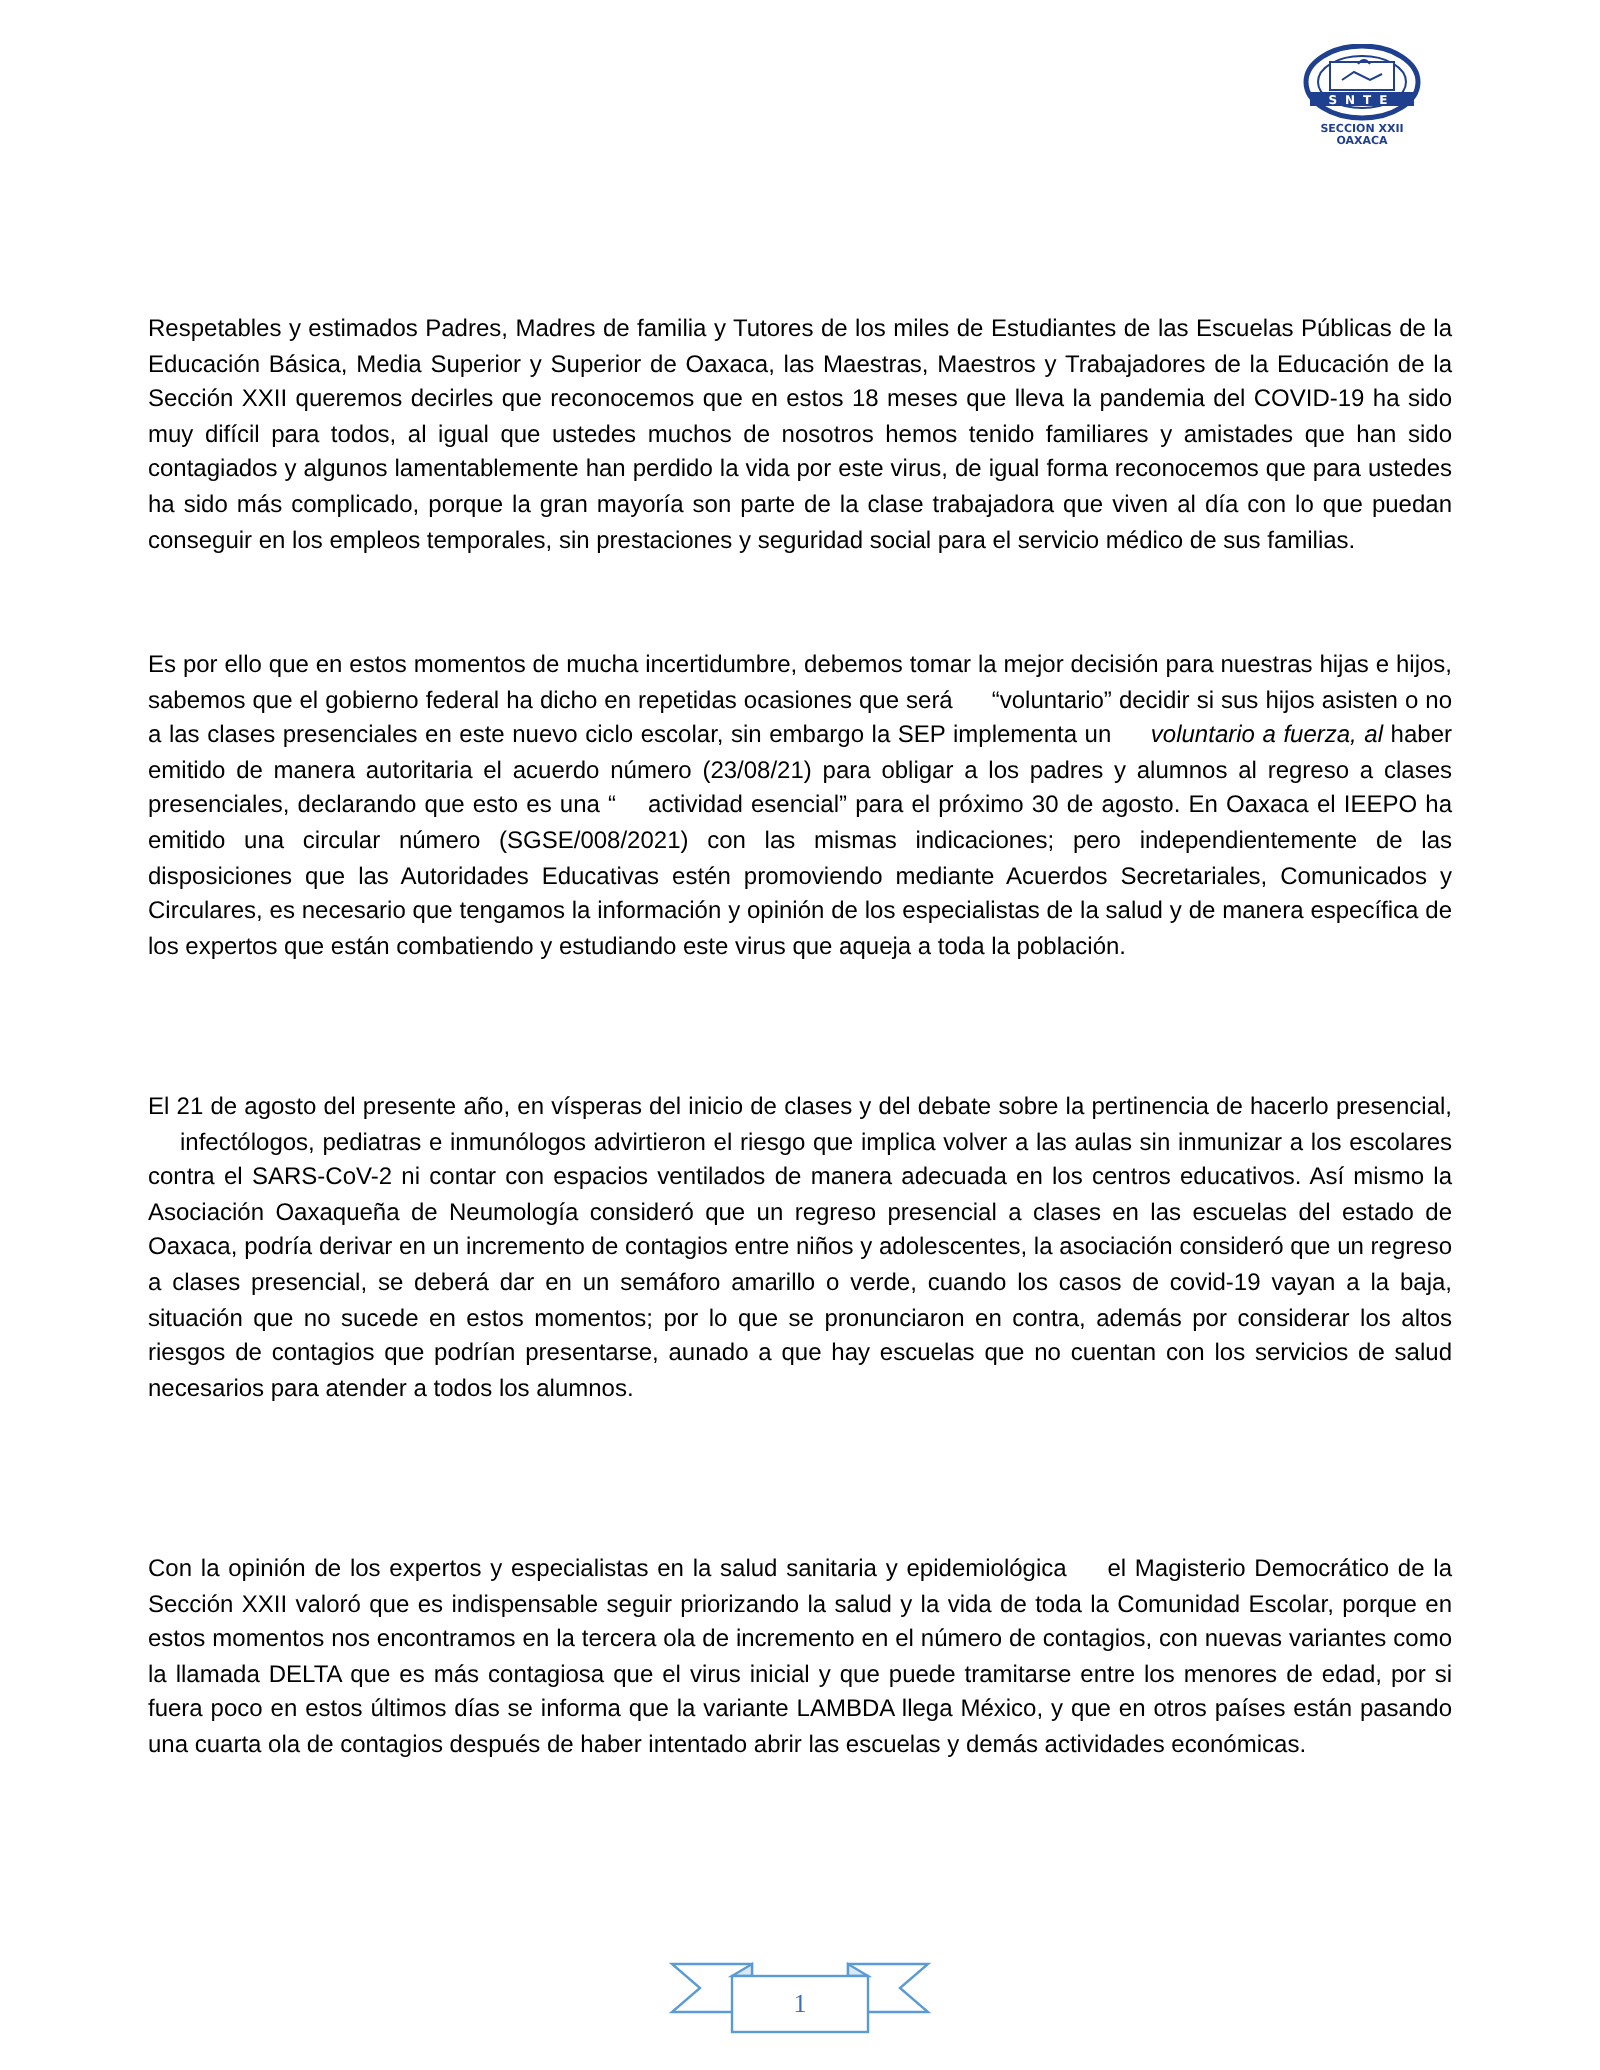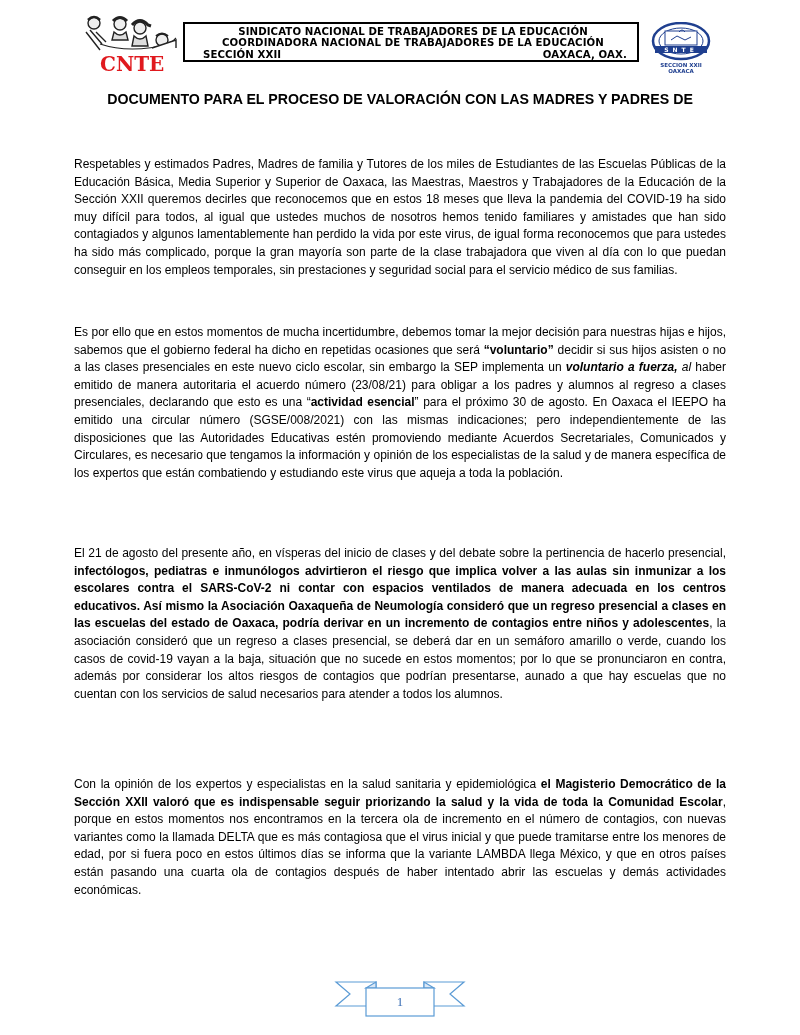--- a/index.html
+++ b/index.html
@@ -21,77 +21,48 @@
 
     .title { position: absolute; left: 60px; top: 91px; width: 680px; text-align: center;
       font-weight: bold; font-size: 14.2px; line-height: 17px; }
 
     .para { position: absolute; left: 74px; width: 652px; font-size: 12px; line-height: 17.6px;
       text-align: justify; }
     .p1 { top: 156px; }
     .p2 { top: 324px; }
     .p3 { top: 545px; }
     .p4 { top: 776px; }
-    .para b { font-weight: bold; }
+    .para b { font-weight: normal; margin-left: 16px; }
 
     .footer { position: absolute; left: 330px; top: 978px; width: 140px; height: 45px; }
     .footer .page-num { position: absolute; left: 52px; top: 16px; width: 36px; text-align: center;
       font-family: "Liberation Serif", serif; font-size: 13px; color: #3b6fb5; }
   </style>
 </head>
 <body>
 
 <div class="header">
-  <div class="logo-cnte">
-    <svg width="100" height="42" viewBox="0 0 100 42" style="position:absolute;left:0;top:0;">
-      <g fill="none" stroke="#222" stroke-width="1.4">
-        <circle cx="14" cy="9" r="6" fill="#eee"></circle>
-        <path d="M8 6 q6 -6 12 0" stroke-width="2.5"></path>
-        <path d="M10 16 l12 14 M6 18 l14 18 M16 18 l10 10"></path>
-        <circle cx="40" cy="10" r="6" fill="#eee"></circle>
-        <path d="M33 7 q7 -7 14 0" stroke-width="3"></path>
-        <path d="M34 18 q6 6 12 0 l2 8 l-16 0z" fill="#ddd"></path>
-        <circle cx="60" cy="14" r="6" fill="#eee"></circle>
-        <path d="M52 11 q8 -9 16 0 l3 1" stroke-width="3"></path>
-        <path d="M54 22 q6 6 12 0 l2 10 l-16 0z" fill="#ddd"></path>
-        <circle cx="82" cy="26" r="6" fill="#eee"></circle>
-        <path d="M76 22 q6 -5 12 0" stroke-width="2"></path>
-        <path d="M20 30 q30 10 70 0 l6 -6" stroke-width="1.2"></path>
-        <path d="M72 34 l24 -8 l0 8" fill="#fff"></path>
-      </g>
-    </svg>
-    <span class="cnte-text">CNTE</span>
-  </div>
 
-  <div class="header-box">
-    <div class="hline">SINDICATO NACIONAL DE TRABAJADORES DE LA EDUCACIÓN</div>
-    <div class="hline">COORDINADORA NACIONAL DE TRABAJADORES DE LA EDUCACIÓN</div>
-    <div class="hline hline3">
-      <span>SECCIÓN XXII</span>
-      <span>OAXACA, OAX.</span>
-    </div>
-  </div>
 
   <div class="logo-snte">
     <svg width="60" height="40" viewBox="0 0 60 40" style="position:absolute;left:0;top:0;">
       <ellipse cx="30" cy="19" rx="28" ry="18" fill="#fff" stroke="#1f3f8f" stroke-width="2.5"></ellipse>
       <ellipse cx="30" cy="19" rx="22" ry="13" fill="#fff" stroke="#1f3f8f" stroke-width="1"></ellipse>
       <rect x="14" y="9" width="32" height="14" fill="#fff" stroke="#1f3f8f" stroke-width="1"></rect>
       <path d="M20 18 l6 -4 l8 4 l6 -3" fill="none" stroke="#1f3f8f" stroke-width="1"></path>
       <path d="M28 10 q3 -4 6 0" fill="none" stroke="#1f3f8f" stroke-width="1"></path>
       <rect x="4" y="24" width="52" height="7" fill="#1f3f8f"></rect>
       <text x="30" y="30" text-anchor="middle" font-family="DejaVu Sans, sans-serif" font-size="6" font-weight="bold" fill="#fff" letter-spacing="4">SNTE</text>
     </svg>
     <div class="snte-small" style="top:40px;">SECCION XXII</div>
     <div class="snte-small" style="top:46px;">OAXACA</div>
   </div>
 </div>
 
 <div class="title">
-  <div>DOCUMENTO PARA EL PROCESO DE VALORACIÓN CON LAS MADRES Y PADRES DE</div>
 </div>
 
 <div class="para p1"><span>Respetables y estimados Padres, Madres de familia y Tutores de los miles de Estudiantes de las Escuelas Públicas de la Educación Básica, Media Superior y Superior de Oaxaca, las Maestras, Maestros y  Trabajadores de la Educación de la Sección XXII queremos decirles que reconocemos que en estos 18 meses que lleva la pandemia del COVID-19 ha sido muy difícil para todos, al igual que ustedes muchos de nosotros hemos tenido familiares y amistades que han sido contagiados y algunos lamentablemente han perdido la vida por este virus, de igual forma reconocemos que para ustedes ha sido más complicado, porque la gran mayoría son parte de la clase trabajadora que viven al día con lo que puedan conseguir en los empleos temporales, sin prestaciones y seguridad social para el servicio médico de sus familias.</span></div>
 
 <div class="para p2"><span>Es por ello que en estos momentos de mucha incertidumbre, debemos tomar la mejor decisión para nuestras hijas e hijos, sabemos que el gobierno federal ha dicho en repetidas ocasiones que será </span><b>“voluntario”</b><span>  decidir si sus hijos asisten o no a las clases presenciales en este nuevo ciclo escolar, sin embargo la SEP implementa un </span><b><i>voluntario a fuerza,</i></b><i> al</i><span> haber emitido de manera autoritaria el acuerdo número (23/08/21) para obligar a los padres y  alumnos al regreso a clases presenciales, declarando que esto es una “</span><b>actividad esencial</b><span>” para el próximo 30 de agosto. En Oaxaca el IEEPO ha emitido una circular número (SGSE/008/2021) con las mismas indicaciones; pero independientemente de las disposiciones que las Autoridades Educativas estén promoviendo mediante Acuerdos Secretariales, Comunicados y Circulares, es necesario que tengamos la información y opinión de los especialistas de la salud y de manera específica de los expertos que están combatiendo y estudiando este virus que aqueja a toda la población.</span></div>
 
 <div class="para p3"><span>El 21 de agosto del presente año, en vísperas del inicio de clases y del debate sobre la pertinencia de hacerlo presencial, </span><b>infectólogos, pediatras e inmunólogos advirtieron el riesgo que implica volver a las aulas sin inmunizar a los escolares contra el SARS-CoV-2 ni contar con espacios ventilados de manera adecuada en los centros educativos. Así mismo la Asociación Oaxaqueña de Neumología consideró que un regreso presencial a clases en las escuelas del estado de Oaxaca, podría derivar en un incremento de contagios entre niños y adolescentes</b><span>, la asociación consideró que un regreso a clases presencial, se deberá  dar en un semáforo amarillo o verde, cuando los casos de covid-19 vayan a la baja, situación que no sucede en estos momentos; por lo que  se pronunciaron en contra, además por considerar los altos riesgos de contagios que podrían presentarse, aunado a que hay escuelas que no cuentan con los servicios de salud necesarios para atender a todos los alumnos.</span></div>
 
 <div class="para p4"><span>Con la opinión de los expertos y especialistas en la salud sanitaria y epidemiológica </span><b>el Magisterio Democrático de la Sección XXII valoró que es indispensable seguir priorizando la salud y la vida de toda la Comunidad Escolar</b><span>, porque en estos momentos nos encontramos en la tercera ola de incremento en el número de contagios, con nuevas variantes como la llamada DELTA que es más contagiosa que el virus inicial y que puede tramitarse entre los menores de edad, por si fuera poco en estos últimos días se informa que la variante LAMBDA llega México, y que en otros países están pasando una cuarta ola de contagios después de haber intentado abrir las escuelas y demás actividades económicas.</span></div>
 

